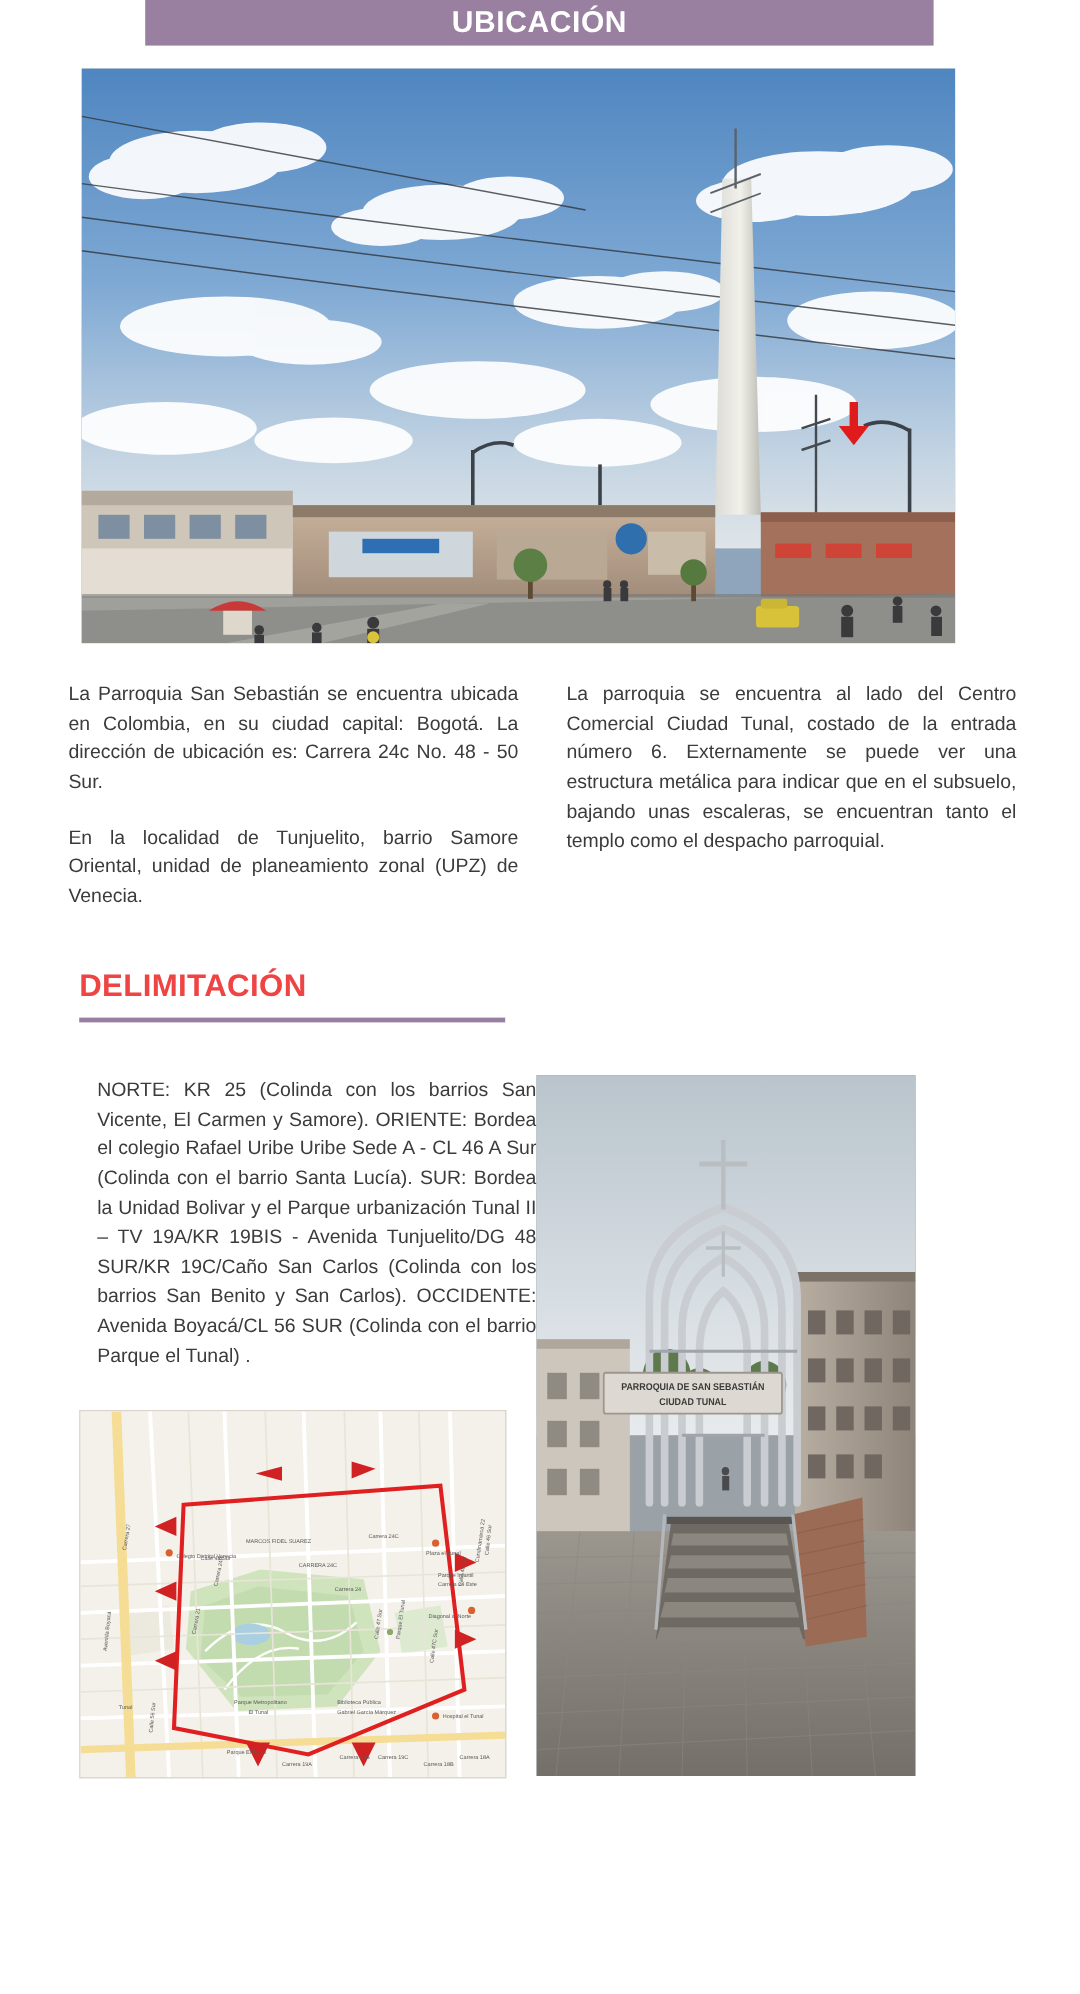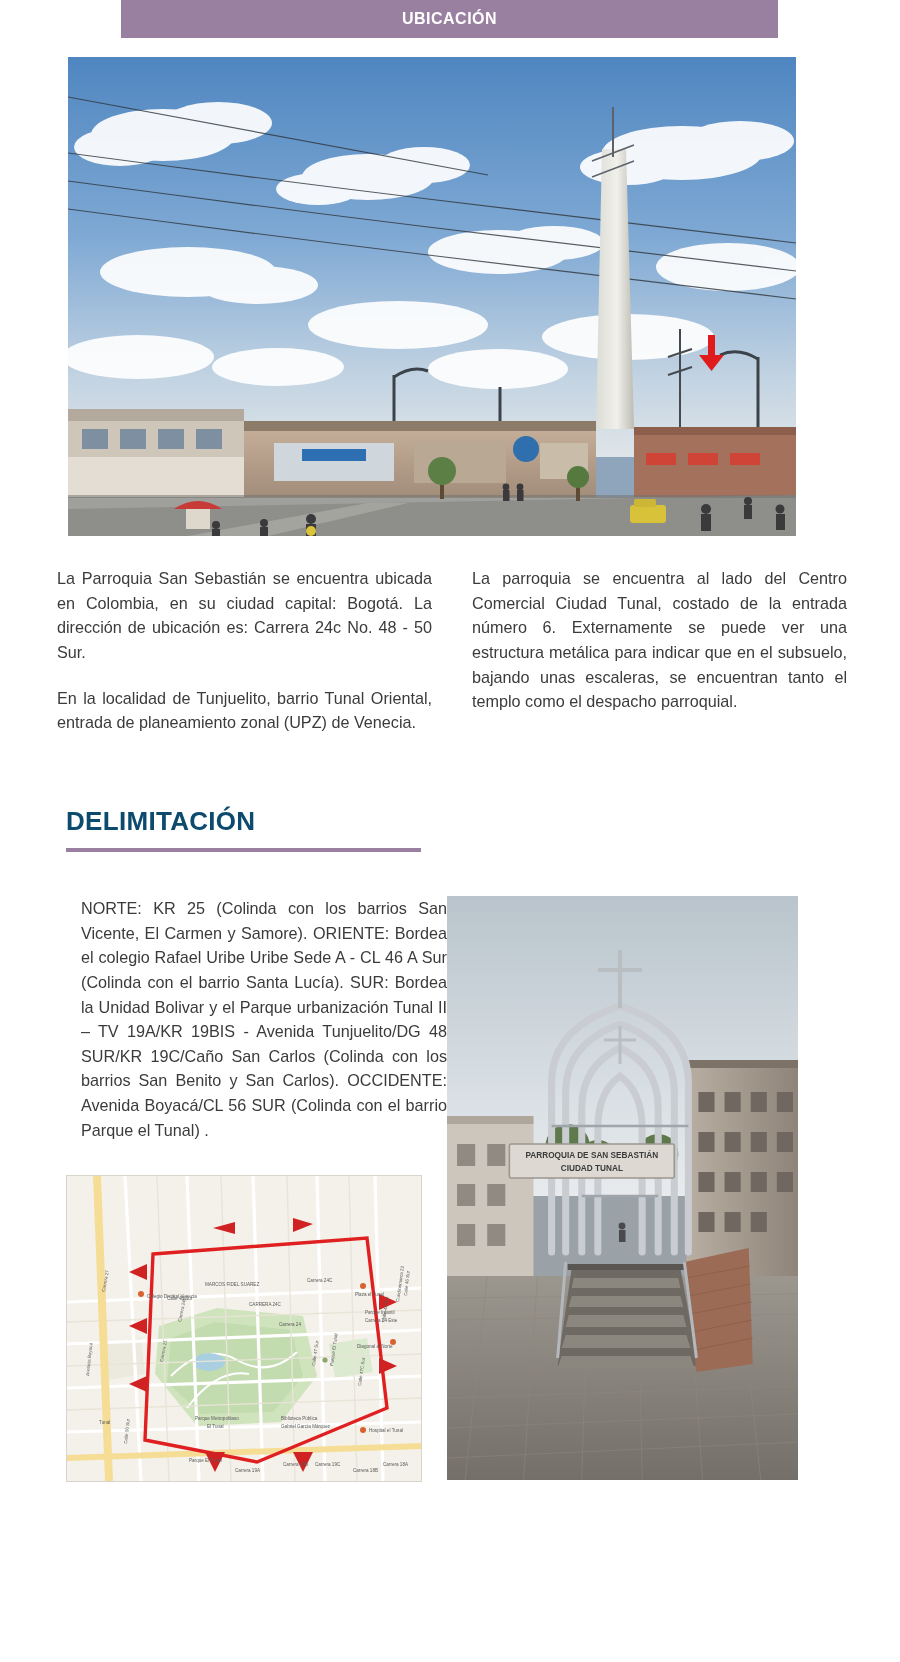--- a/index.html
+++ b/index.html
@@ -23,21 +23,21 @@
     top: 0px;
     width: 657px;
     height: 38px;
     background: #9a80a0;
     display: flex;
     align-items: center;
     justify-content: center;
   }
   .banner-title {
     color: #ffffff;
-    font-size: 16px;
+    font-size: 25px;
     font-weight: bold;
     letter-spacing: 0.5px;
     font-family: "Liberation Sans", sans-serif;
   }
 
   
   .hero-photo {
     position: absolute;
     left: 68px;
     top: 57px;
@@ -72,21 +72,21 @@
   
   .section-heading-wrap {
     position: absolute;
     left: 66px;
     top: 808px;
     width: 360px;
   }
   .section-heading {
     font-size: 26px;
     font-weight: bold;
-    color: #0c4a6e;
+    color: #ef4444;
     letter-spacing: 0.3px;
     line-height: 1;
     margin: 0;
   }
   .section-rule {
     margin-top: 14px;
     width: 355px;
     height: 4px;
     background: #9a80a0;
   }
@@ -115,21 +115,21 @@
     border: 1px solid #d8d4cc;
     background: #f2efe9;
   }
   .map-svg { display: block; width: 100%; height: 100%; }
 
   
   .entrance-photo {
     position: absolute;
     left: 447px;
     top: 896px;
-    width: 351px;
+    width: 316px;
     height: 584px;
     overflow: hidden;
     background: #9aa2a8;
   }
   .entrance-svg { display: block; width: 100%; height: 100%; }
 </style>
 </head>
 <body>
 
 <div class="banner">
@@ -275,21 +275,21 @@
     <g>
       <rect x="640" y="278" width="7" height="22" fill="#e01b1b"></rect>
       <polygon points="631,298 656,298 643.5,314" fill="#e01b1b"></polygon>
     </g>
   </svg>
 </div>
 
 <div class="intro">
   <div class="intro-col">
     <p>La Parroquia San Sebastián se encuentra ubicada en Colombia, en su ciudad capital: Bogotá. La dirección de ubicación es: Carrera 24c No. 48 - 50 Sur.</p>
-    <p>En la localidad de Tunjuelito, barrio Tunal Oriental, entrada de planeamiento zonal (UPZ) de Venecia.</p>
+    <p>En la localidad de Tunjuelito, barrio Samore Oriental, unidad de planeamiento zonal (UPZ) de Venecia.</p>
   </div>
   <div class="intro-col">
     <p>La parroquia se encuentra al lado del Centro Comercial Ciudad Tunal, costado de la entrada número 6. Externamente se puede ver una estructura metálica para indicar que en el subsuelo, bajando unas escaleras, se encuentran tanto el templo como el despacho parroquial.</p>
   </div>
 </div>
 
 <div class="section-heading-wrap">
   <h2 class="section-heading">DELIMITACIÓN</h2>
   <div class="section-rule"></div>
 </div>

